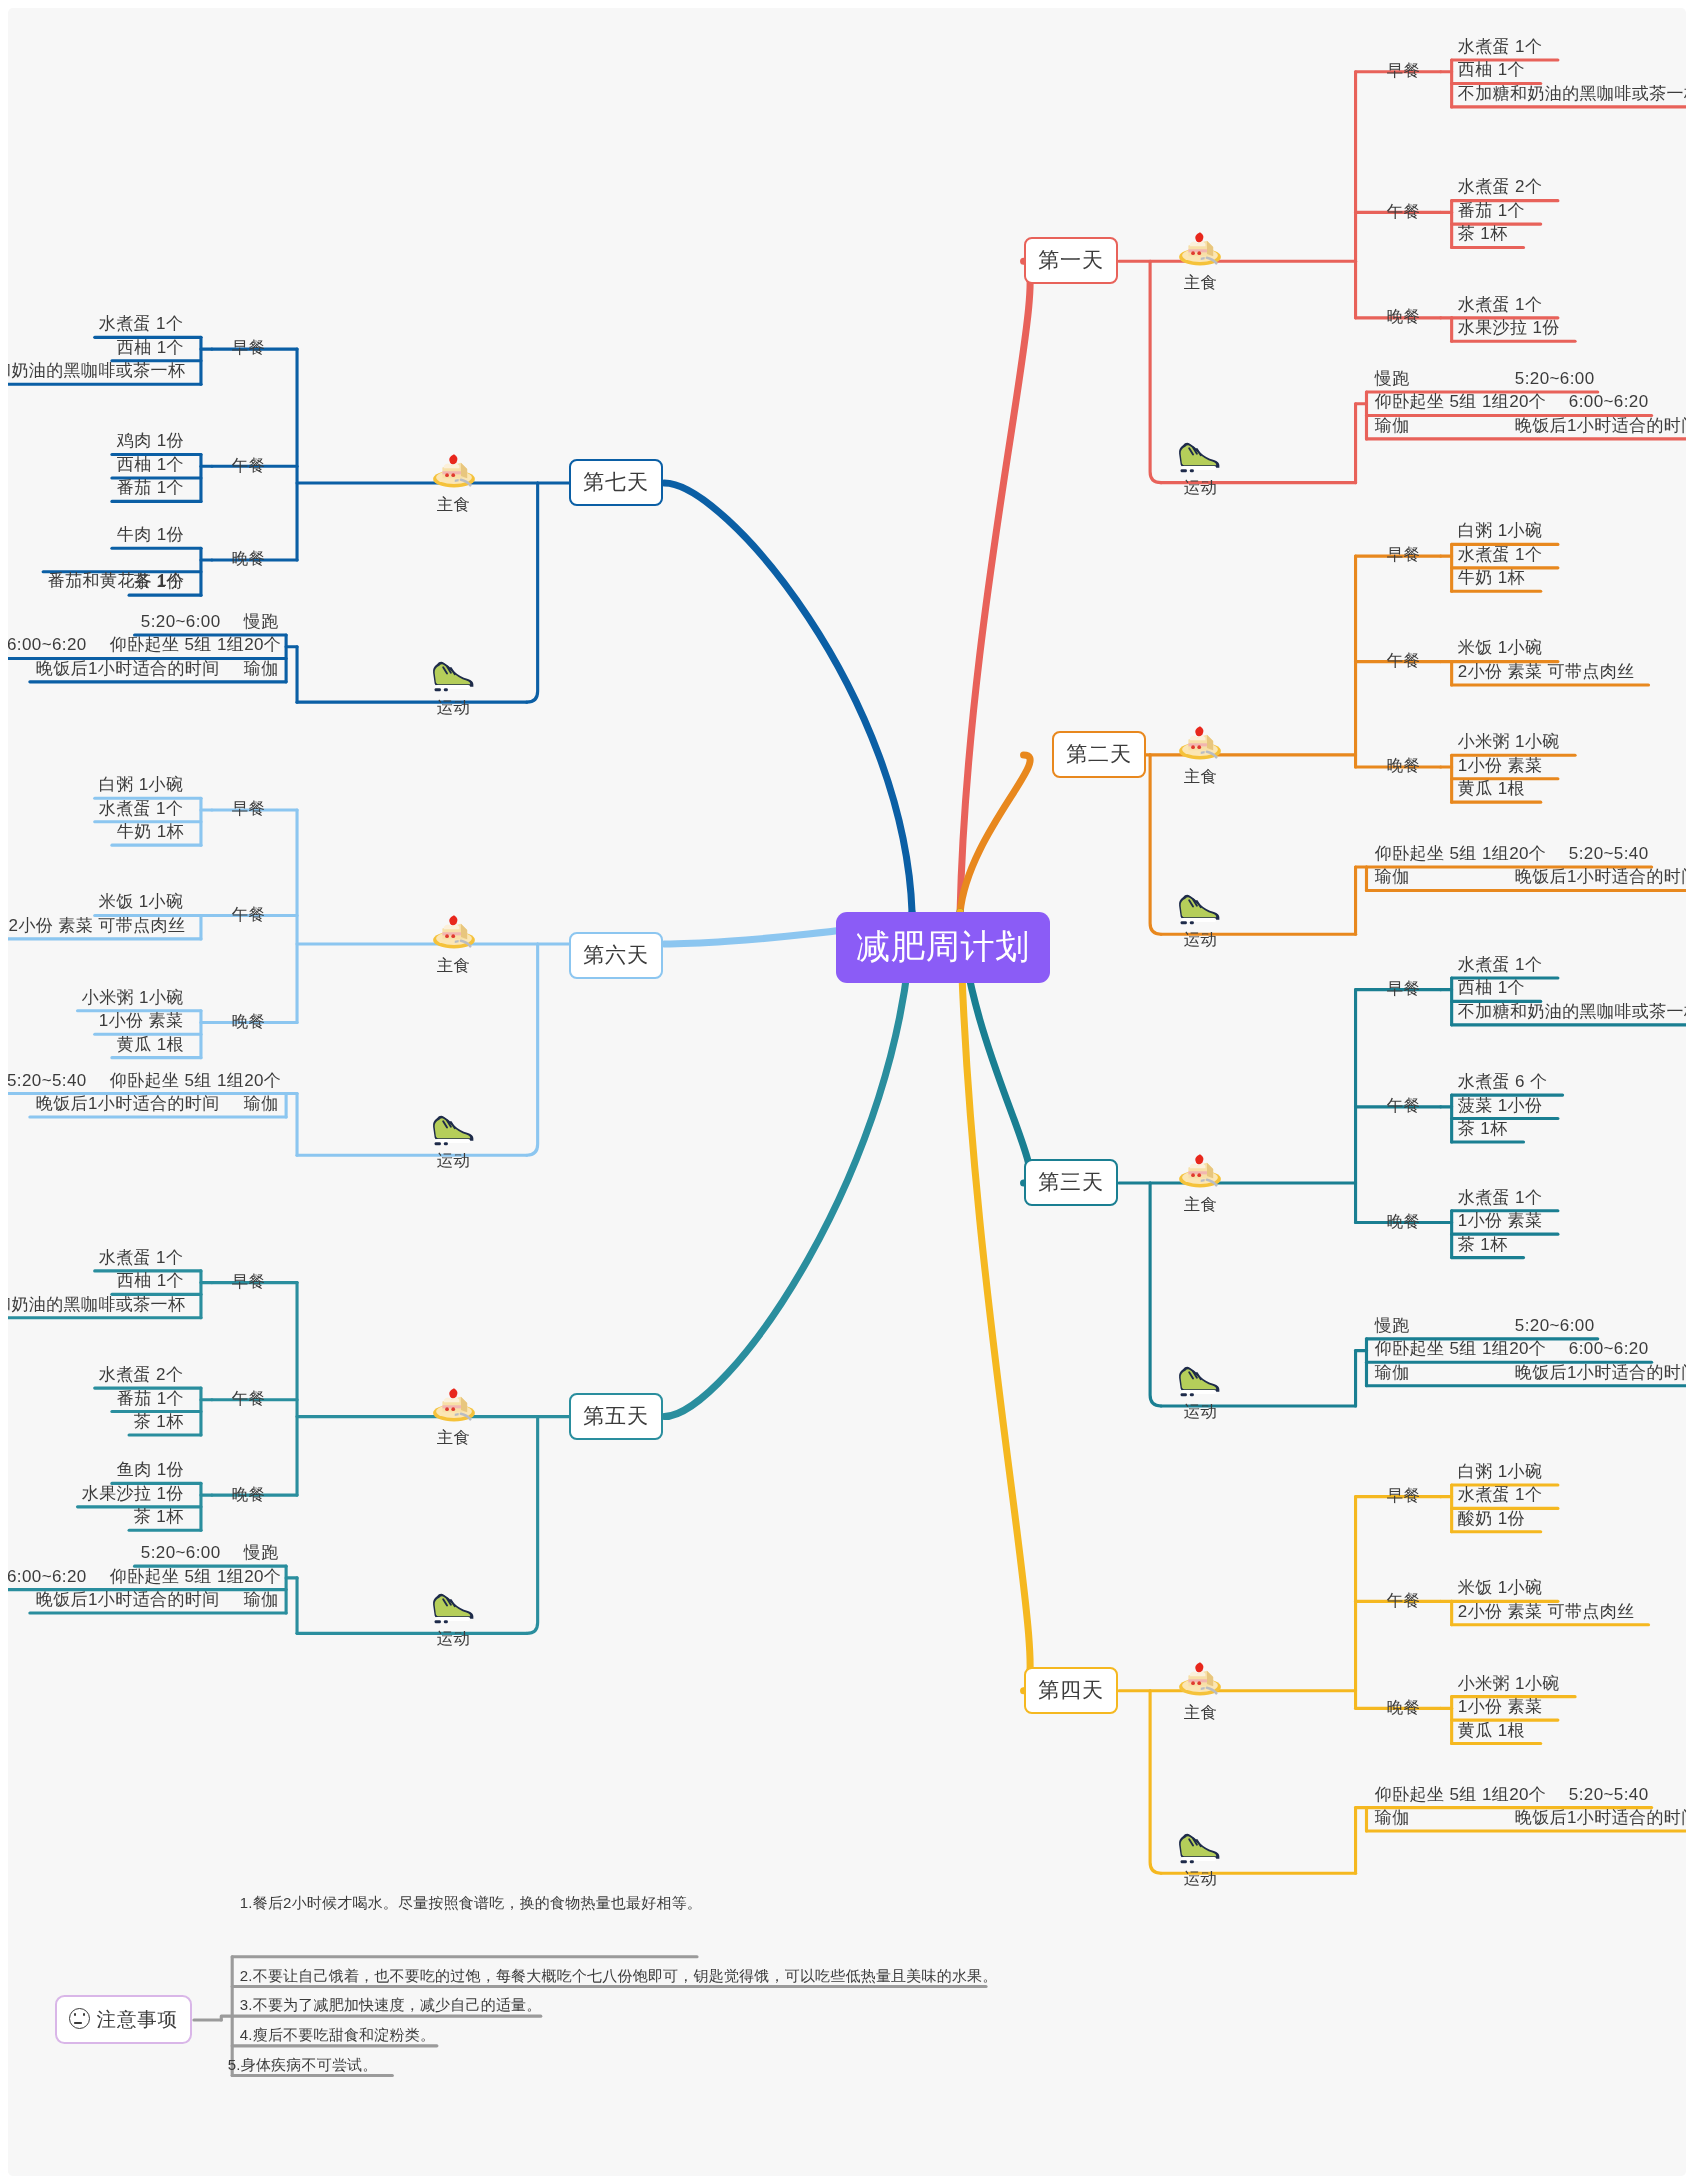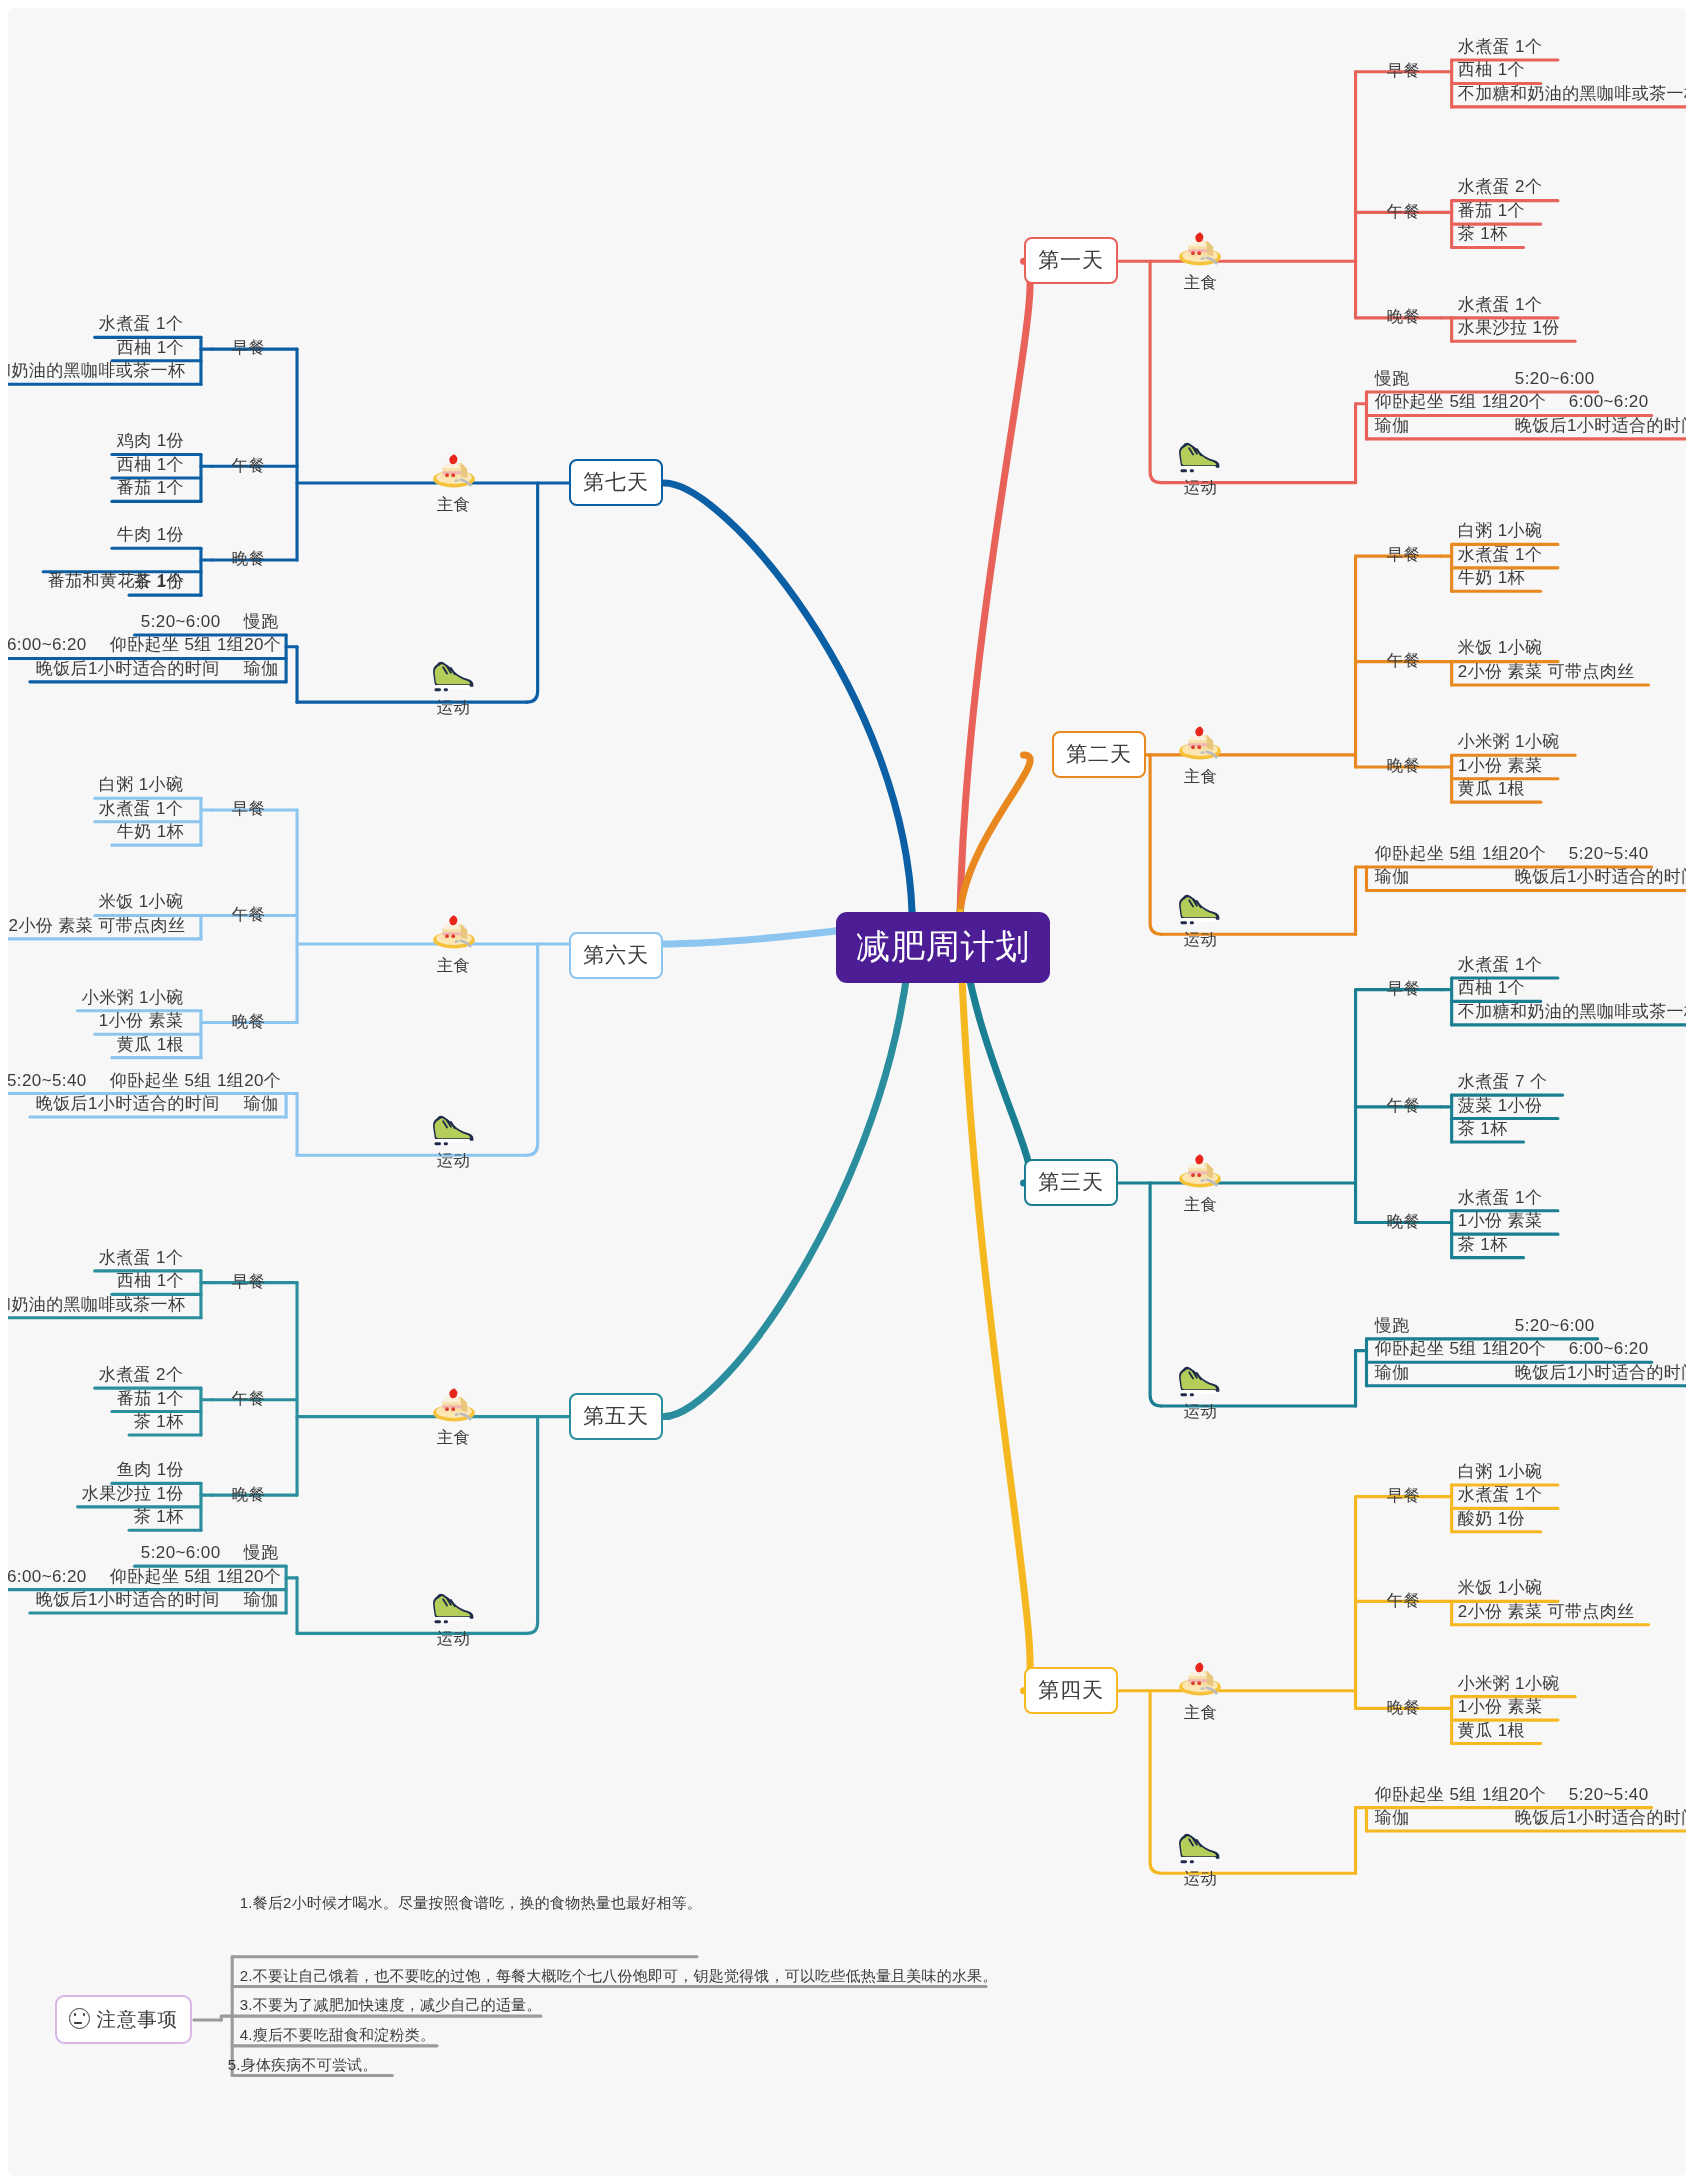--- a/index.html
+++ b/index.html
@@ -257,21 +257,21 @@
       <path d="M 238 2575 H 273" stroke="#9b9b9b" stroke-width="4" fill="none" stroke-linecap="round" stroke-linejoin="round"></path>
       <path d="M 287 2494 H 882" stroke="#9b9b9b" stroke-width="4" fill="none" stroke-linecap="round" stroke-linejoin="round"></path>
       <path d="M 287 2532 H 1252" stroke="#9b9b9b" stroke-width="4" fill="none" stroke-linecap="round" stroke-linejoin="round"></path>
       <path d="M 287 2570 H 682" stroke="#9b9b9b" stroke-width="4" fill="none" stroke-linecap="round" stroke-linejoin="round"></path>
       <path d="M 287 2608 H 549" stroke="#9b9b9b" stroke-width="4" fill="none" stroke-linecap="round" stroke-linejoin="round"></path>
       <path d="M 287 2646 H 492" stroke="#9b9b9b" stroke-width="4" fill="none" stroke-linecap="round" stroke-linejoin="round"></path>
       <path d="M 287 2494 V 2646" stroke="#9b9b9b" stroke-width="4" fill="none" stroke-linecap="round" stroke-linejoin="round"></path>
       <path d="M 273 2575 V 2570 H 287" stroke="#9b9b9b" stroke-width="4" fill="none" stroke-linecap="round" stroke-linejoin="round"></path>
     </svg>
   <div id="nodes">
-      <div class="node central" style="left: 828px; top: 904px; background: #4c1d95;">减肥周计划</div>
+      <div class="node central" style="left: 828px; top: 904px; background: #8b5cf6;">减肥周计划</div>
       <div class="node daybox" style="left: 1016px; top: 229px; border-color: rgb(232, 98, 90);">第一天</div>
       <svg width="48" height="41" viewBox="0 0 62 52" class="cake" style="position: absolute; left: 1168px; top: 220px;">
         <ellipse cx="31" cy="37" rx="27" ry="11" fill="#F5C23A"></ellipse>
         <ellipse cx="31" cy="35" rx="23" ry="8.5" fill="#FBE6B4"></ellipse>
         <path d="M16 22 L40 16 L48 24 L48 36 L16 36 Z" fill="#F7E0A8"></path>
         <path d="M40 16 L48 24 L48 36 L40 33 Z" fill="#E8C67E"></path>
         <rect x="16" y="27" width="24" height="4" fill="#F2B6B0"></rect>
         <circle cx="22" cy="32" r="2.4" fill="#E03A2F"></circle>
         <circle cx="30" cy="32" r="2.4" fill="#E03A2F"></circle>
         <path d="M18 20 q5 -6 10 0 q5 -6 10 0 l0 3 l-20 0 Z" fill="#FBF0DA"></path>
@@ -358,21 +358,21 @@
         <path d="M31 5 q7 4 3 11 q-5 4 -8 0 q-4 -7 5 -11 Z" fill="#E8271C"></path>
         <path d="M40 38 q8 2 12 7" stroke="#B9BCC2" stroke-width="3.5" fill="none" stroke-linecap="round"></path>
         <path d="M37 37 l-5 1 l0 3 l5 -1 Z" fill="#B9BCC2"></path>
       </svg>
       <div class="node cat" style="left: 1176px; top: 1188px;">主食</div>
       <div class="node meal" style="left: 1379px; top: 972px;">早餐</div>
       <div class="node leaf" style="left: 1450px; top: 948px;">水煮蛋 1个</div>
       <div class="node leaf" style="left: 1450px; top: 971px;">西柚 1个</div>
       <div class="node leaf" style="left: 1450px; top: 995px;">不加糖和奶油的黑咖啡或茶一杯</div>
       <div class="node meal" style="left: 1379px; top: 1089px;">午餐</div>
-      <div class="node leaf" style="left: 1450px; top: 1065px;">水煮蛋 7 个</div>
+      <div class="node leaf" style="left: 1450px; top: 1065px;">水煮蛋 6 个</div>
       <div class="node leaf" style="left: 1450px; top: 1089px;">菠菜 1小份</div>
       <div class="node leaf" style="left: 1450px; top: 1112px;">茶 1杯</div>
       <div class="node meal" style="left: 1379px; top: 1205px;">晚餐</div>
       <div class="node leaf" style="left: 1450px; top: 1181px;">水煮蛋 1个</div>
       <div class="node leaf" style="left: 1450px; top: 1204px;">1小份 素菜</div>
       <div class="node leaf" style="left: 1450px; top: 1228px;">茶 1杯</div>
       <svg width="48" height="41" viewBox="0 0 62 52" style="position: absolute; left: 1168px; top: 1350px;">
         <path d="M9 14 q4 -5 9 -2 q7 4 13 11 q7 7 18 10 q7 2 7 7 l0 3 l-44 0 q-5 0 -6 -4 l-2 -14 q-1 -7 5 -11 Z" fill="#1E2B4A"></path>
         <path d="M12 16 q3 -3 6 -1 q6 4 12 10 q7 7 17 10 q5 1.5 5 5 l-40 0 q-4 0 -4.5 -3 l-1.5 -12 q-0.5 -6 6 -9 Z" fill="#B5CE5A"></path>
         <path d="M17 18 l5 8 M22 17 l5 8 M27 19 l5 8" stroke="#1E2B4A" stroke-width="2.4" fill="none" stroke-linecap="round"></path>

